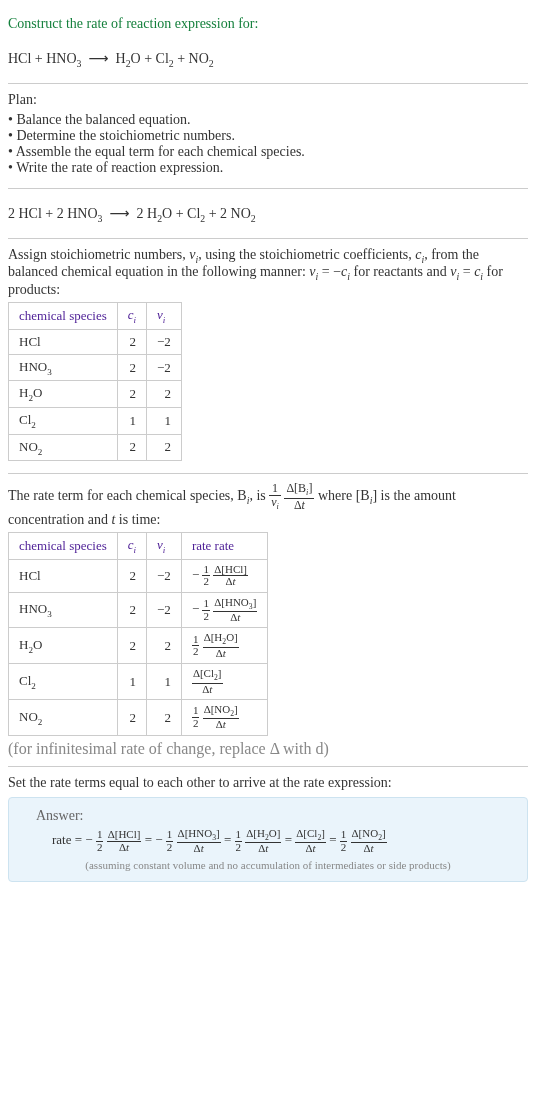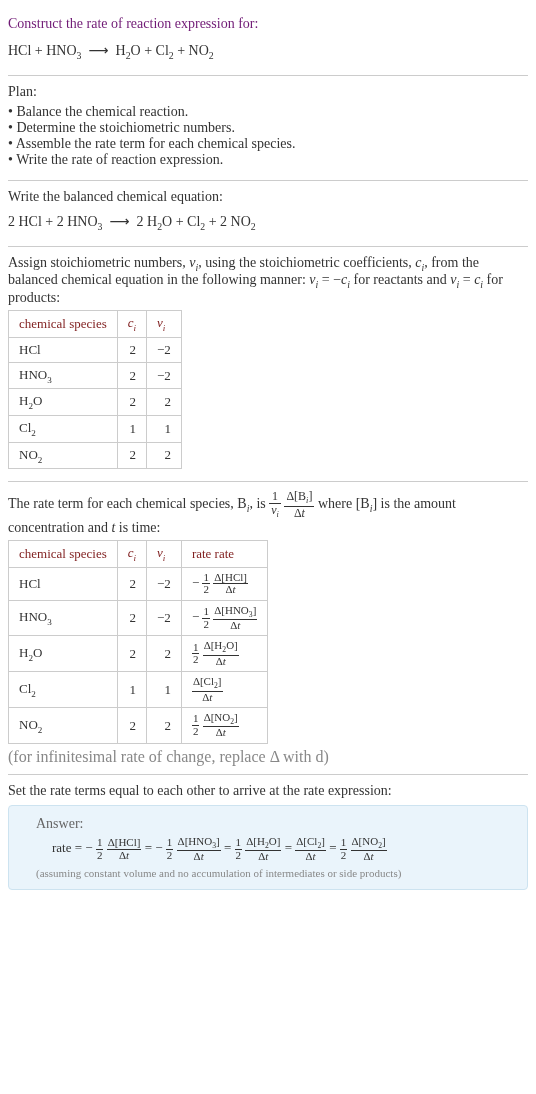--- a/index.html
+++ b/index.html
@@ -14,23 +14,23 @@
 }
 .section {
   padding: 8px 0;
 }
 .hr {
   border: none;
   border-top: 1px solid #ccc;
   margin: 0;
 }
 .heading {
-  color: #701a75;
+  color: #15803d;
   font-size: 14px;
-  margin-bottom: 10px;
+  margin-bottom: 18px;
 }
 .eq {
   font-size: 14px;
   margin: 8px 0 6px 0;
 }
 .plan ul {
   list-style: none;
   padding-left: 0;
   margin: 4px 0;
 }
@@ -44,21 +44,21 @@
   margin: 4px 0;
 }
 table.data th, table.data td {
   border: 1px solid #ccc;
   padding: 4px 10px;
   text-align: left;
   font-weight: normal;
   font-size: 13px;
 }
 table.data th {
-  color: #7f1d1d;
+  color: #4c1d95;
 }
 table.data td.num { text-align: right; }
 
 .frac {
   display: inline-block;
   vertical-align: middle;
   text-align: center;
   font-size: 12px;
   line-height: 1.1;
 }
@@ -79,20 +79,21 @@
   margin-top: 6px;
 }
 .answer-box .label {
   color: #666;
   margin-bottom: 4px;
 }
 .answer-box .note {
   font-size: 11px;
   color: #888;
   margin-top: 4px;
+  text-align: center;
 }
 .rate-expr {
   font-size: 13px;
   margin-left: 16px;
 }
 .inline-frac {
   display:inline-block; vertical-align:middle; text-align:center; font-size:11px; line-height:1.05;
 }
 .inline-frac .t{display:block;border-bottom:1px solid #333;padding:0 1px;}
 .inline-frac .b{display:block;padding:0 1px;}
@@ -102,30 +103,29 @@
 
 <div class="section">
   <div class="heading">Construct the rate of reaction expression for:</div>
   <div class="eq">HCl + HNO<span class="sub">3</span> &nbsp;⟶&nbsp; H<span class="sub">2</span>O + Cl<span class="sub">2</span> + NO<span class="sub">2</span></div>
 </div>
 <hr class="hr">
 
 <div class="section plan">
   <div>Plan:</div>
   <ul>
-    <li>Balance the chemical reaction.</li>
+    <li>Balance the balanced equation.</li>
     <li>Determine the stoichiometric numbers.</li>
-    <li>Assemble the rate term for each chemical species.</li>
+    <li>Assemble the equal term for each chemical species.</li>
     <li>Write the rate of reaction expression.</li>
   </ul>
 </div>
 <hr class="hr">
 
 <div class="section">
-  <div>Write the balanced chemical equation:</div>
   <div class="eq">2 HCl + 2 HNO<span class="sub">3</span> &nbsp;⟶&nbsp; 2 H<span class="sub">2</span>O + Cl<span class="sub">2</span> + 2 NO<span class="sub">2</span></div>
 </div>
 <hr class="hr">
 
 <div class="section">
   <div>Assign stoichiometric numbers, <i>ν<span class="sub">i</span></i>, using the stoichiometric coefficients, <i>c<span class="sub">i</span></i>, from the balanced chemical equation in the following manner: <i>ν<span class="sub">i</span></i> = −<i>c<span class="sub">i</span></i> for reactants and <i>ν<span class="sub">i</span></i> = <i>c<span class="sub">i</span></i> for products:</div>
   <table class="data">
     <tbody>
         <tr>
       <th>chemical species</th>

